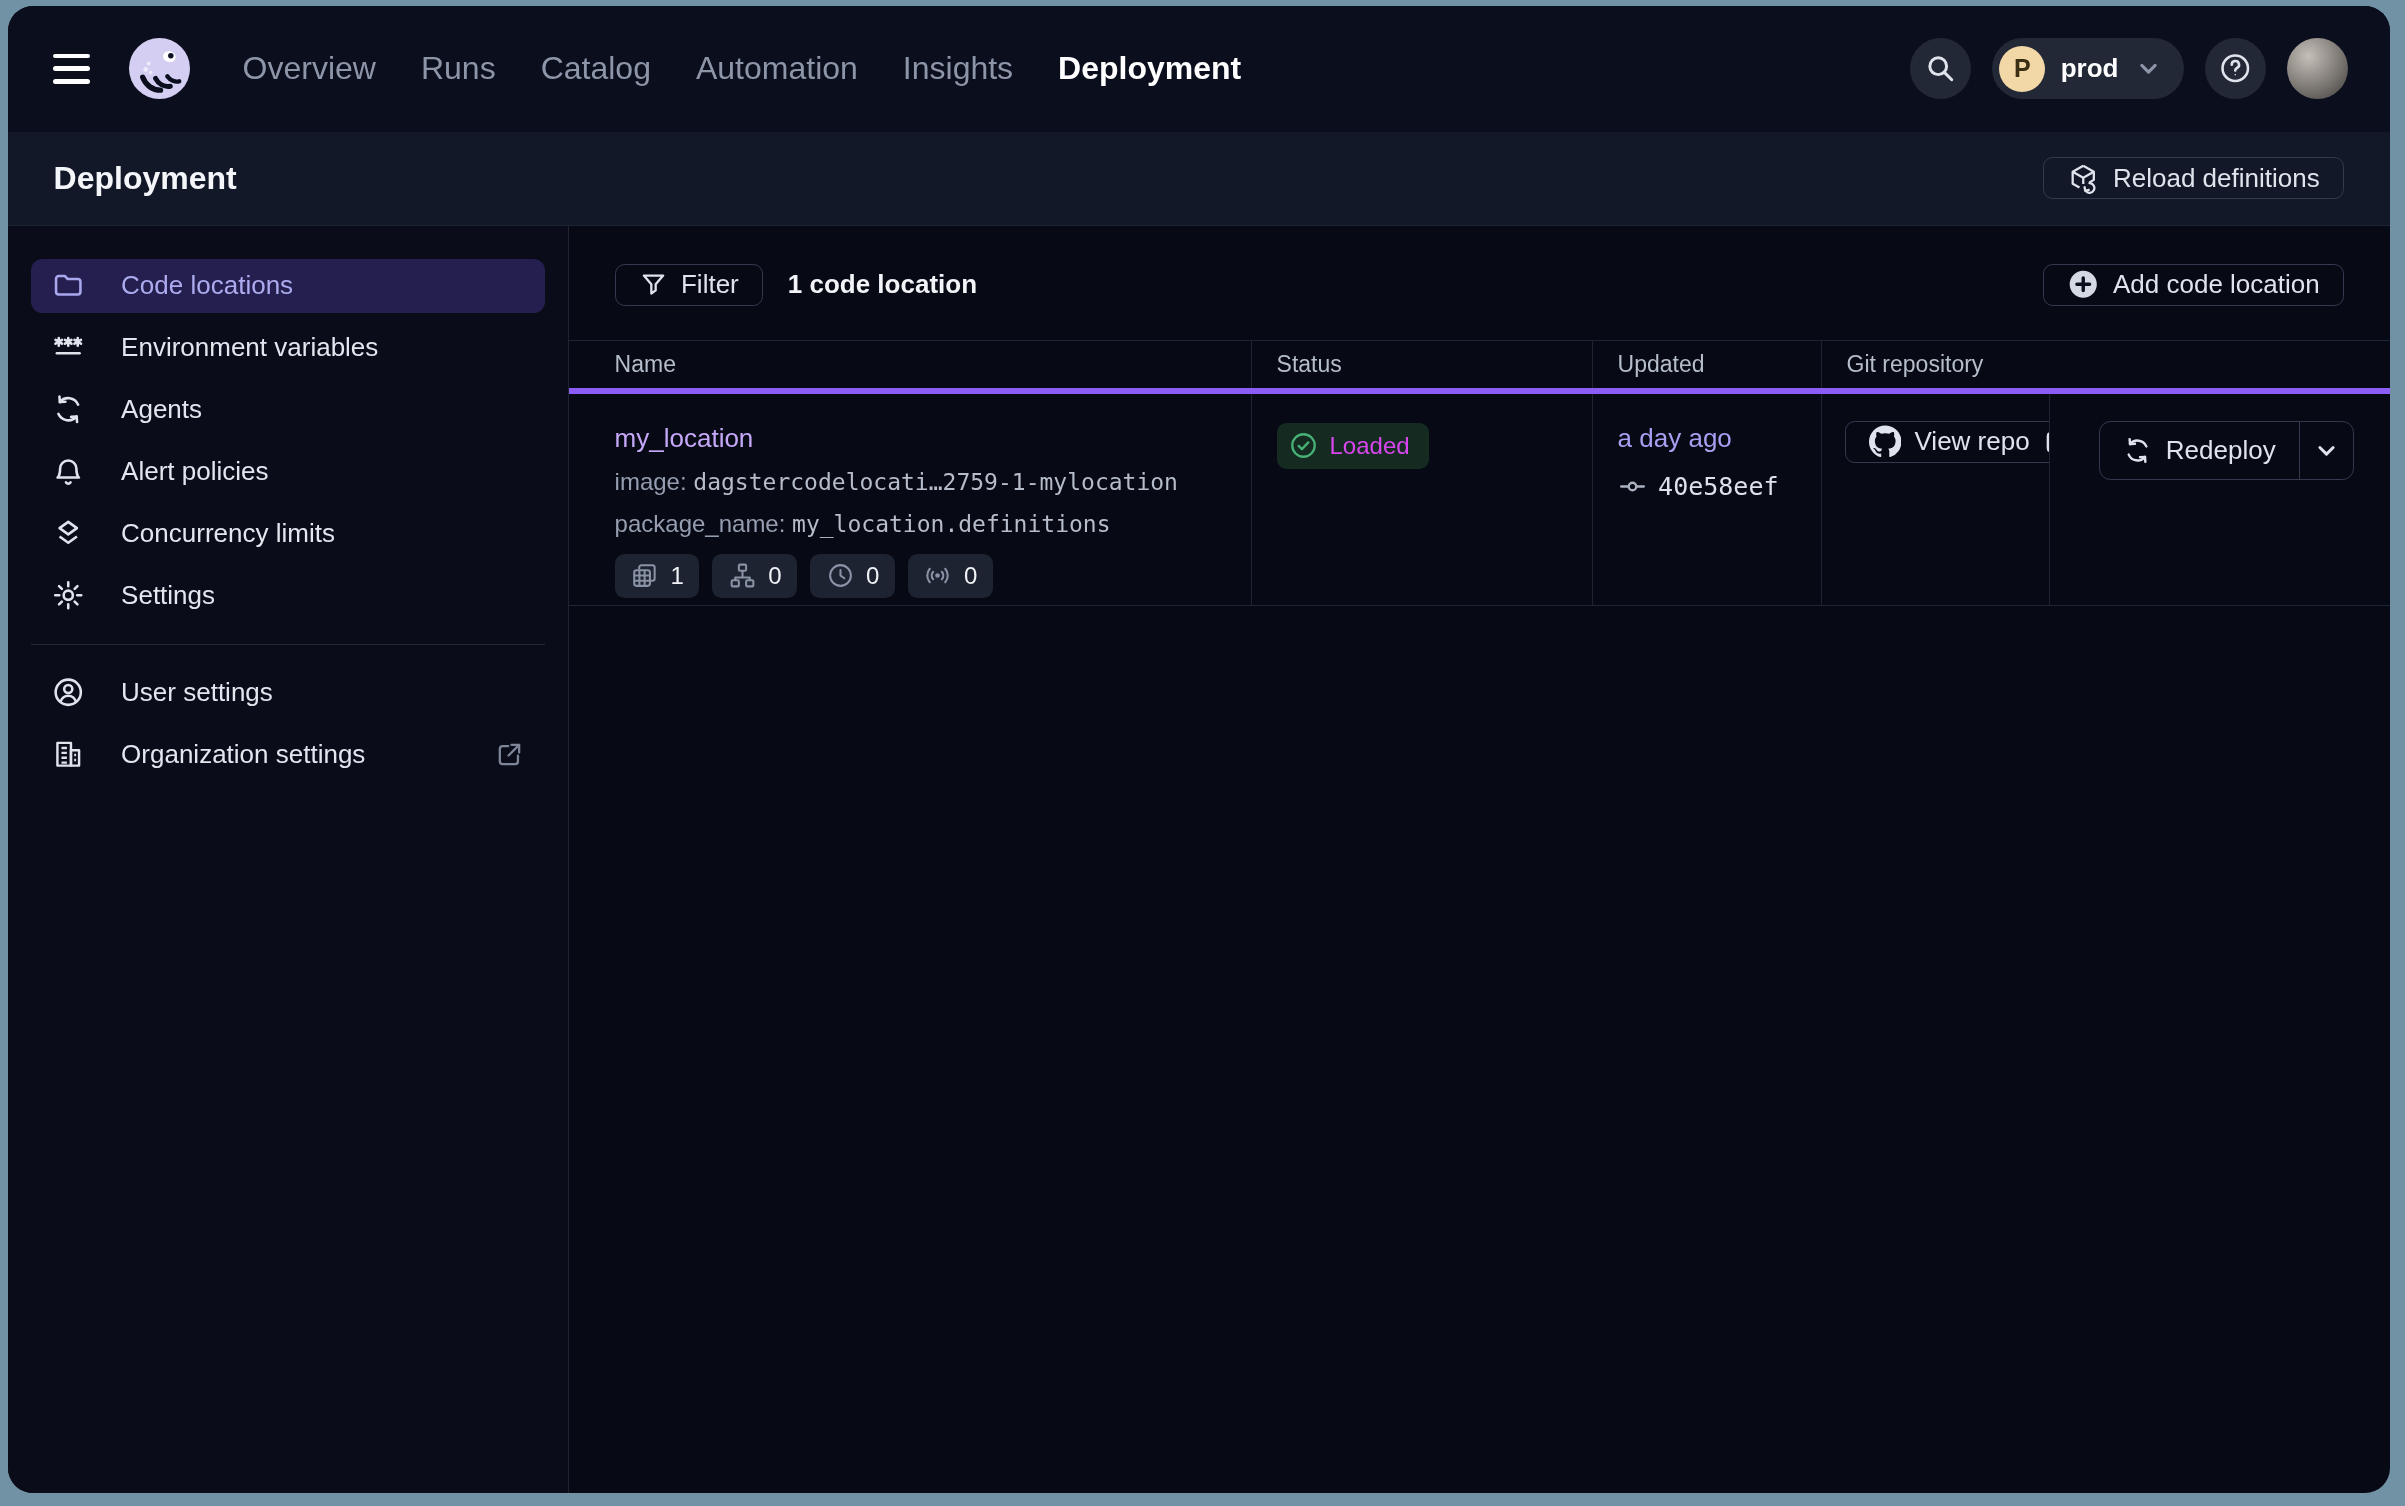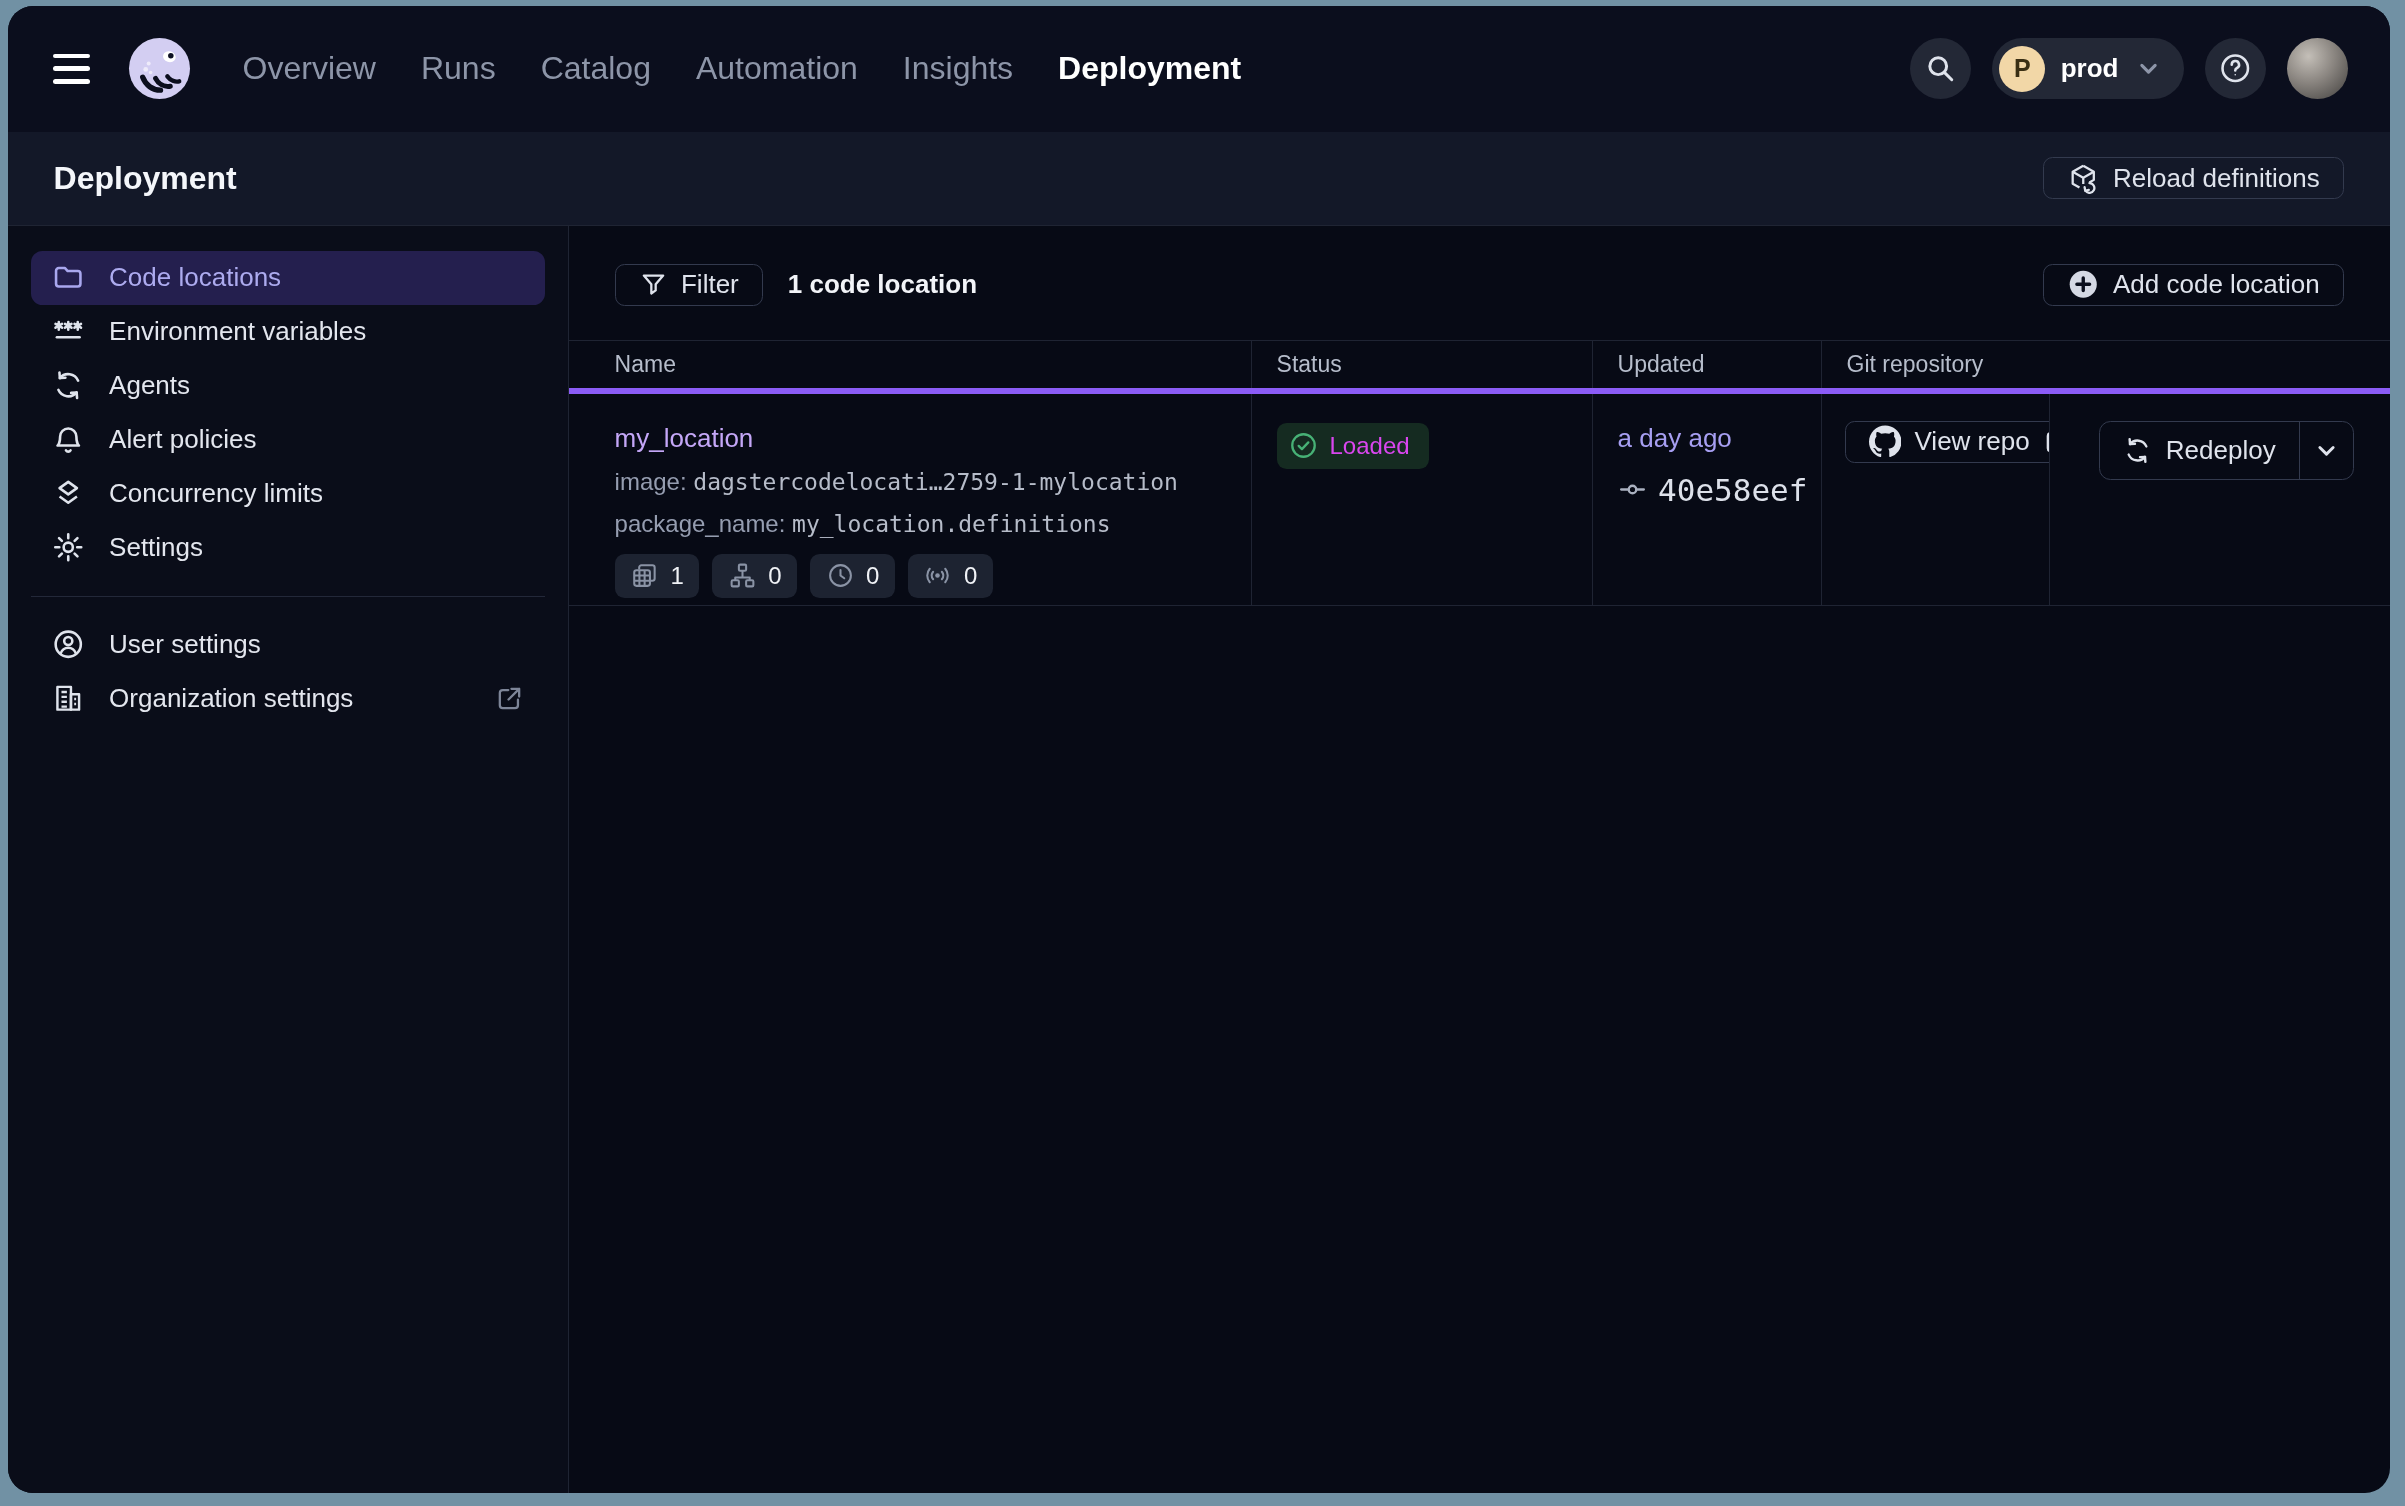--- a/index.html
+++ b/index.html
@@ -77,23 +77,23 @@
 
   
   .main { flex: 1; display: flex; min-height: 0; }
   .sidebar {
     width: 561px; flex: 0 0 561px;
     background: #0a0d19;
     border-right: 1px solid #1f2433;
     padding-top: 25px;
   }
   .side-item {
-    height: 54px; margin: 0 23px; padding: 0 21px;
+    height: 54px; margin: 8px 23px; padding: 0 21px;
     border-radius: 11.5px;
-    display: flex; align-items: center; gap: 25px;
+    display: flex; align-items: center; gap: 37px;
     font-size: 26px; color: #e3e6ee; cursor: pointer;
   }
   .side-item .s-icon { width: 32.5px; height: 32.5px; flex: 0 0 auto; display: flex; color: #dfe3ec; }
   .side-item.active { background: #241f4e; color: #adabef; }
   .side-item.active .s-icon { color: #a9a7ee; }
   .side-divider { border: none; border-top: 1px solid #232839; margin: 21px 23px; }
   .ext-icon { margin-left: auto; color: #7d8598; width: 29px; height: 29px; }
 
   .content { flex: 1; min-width: 0; display: flex; flex-direction: column; }
 
@@ -136,21 +136,21 @@
     display: inline-flex; align-items: center; gap: 11.5px;
     background: #152b21; border-radius: 9.6px;
     padding: 8.6px 19px 8.6px 12.4px;
     font-size: 24px; color: #d946ef;
   }
   .status-badge .st-icon { width: 29px; height: 29px; color: #47b176; display: flex; }
 
   .updated-link { font-size: 26px; color: #a79ff2; text-decoration: none; cursor: pointer; display: inline-block; }
   .commit-line { margin-top: 18px; display: flex; align-items: center; gap: 11.5px; color: #c6ccd8; }
   .commit-line .c-icon { width: 29px; height: 29px; color: #aab1c0; display: flex; }
-  .commit-hash { font-family: "DejaVu Sans Mono", "Liberation Mono", monospace; font-size: 31px; color: #dde1ea; }
+  .commit-hash { font-family: "DejaVu Sans Mono", "Liberation Mono", monospace; font-size: 25px; color: #dde1ea; }
 
   .split-btn { display: inline-flex; align-items: stretch; border: 1px solid #333a4e; border-radius: 11.5px; height: 59px; }
   .split-main {
     display: flex; align-items: center; gap: 13.4px;
     padding: 0 23px; background: none; border: none; cursor: pointer;
     color: #dfe3ec; font-size: 26px; font-family: inherit; white-space: nowrap;
   }
   .split-caret {
     display: flex; align-items: center; justify-content: center;
     width: 54px; background: none; border: none; cursor: pointer;

